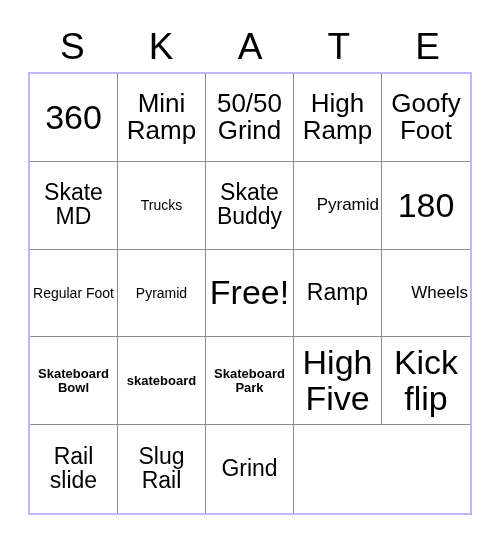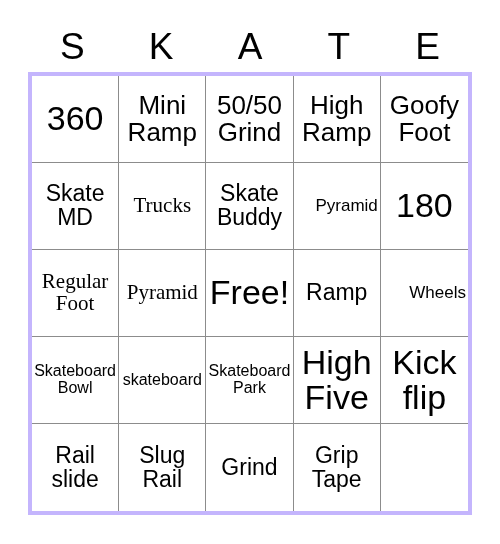--- a/index.html
+++ b/index.html
@@ -41,21 +41,21 @@
     letter-spacing: 0;
   }
   
   #bingo-grid {
     position: absolute;
     left: 28px;
     top: 72px;
     width: 444px;
     height: 443px;
     box-sizing: border-box;
-    border: 4px solid #c4b5fd;
+    border: 2px solid #c4b5fd;
     display: grid;
     grid-template-columns: repeat(5, 1fr);
     grid-template-rows: repeat(5, 1fr);
     background: #ffffff;
   }
   .bingo-cell {
     box-sizing: border-box;
     border-right: 1px solid #8c8c8c;
     border-bottom: 1px solid #8c8c8c;
     display: flex;
@@ -72,23 +72,23 @@
     display: block;
     width: 100%;
     line-height: 1.04;
     font-weight: 400;
     word-wrap: break-word;
   }
   
   .fs-xxl .cell-text { font-size: 34px; }
   .fs-xl  .cell-text { font-size: 23px; }
   .fs-lg  .cell-text { font-size: 26px; }
-  .fs-md  .cell-text { font-size: 21px; font-family: Liberation Serif, serif; }
+  .fs-md  .cell-text { font-size: 14px; }
   .fs-sm  .cell-text { font-size: 17px; text-align: right; }
-  .fs-xs  .cell-text { font-size: 16px; }
+  .fs-xs  .cell-text { font-size: 13px; font-weight: bold; }
 </style>
 </head>
 <body>
 
 <div id="card-root">
 
   <div id="bingo-header">
     <div class="header-letter">S</div>
     <div class="header-letter">K</div>
     <div class="header-letter">A</div>
@@ -164,18 +164,15 @@
 
     <div class="bingo-cell fs-xl">
         <span class="cell-text">Rail slide</span>
       </div>
     <div class="bingo-cell fs-xl">
         <span class="cell-text">Slug Rail</span>
       </div>
     <div class="bingo-cell fs-xl">
         <span class="cell-text">Grind</span>
       </div>
-    <div class="bingo-cell fs-xl">
-        <span class="cell-text">Grip Tape</span>
-      </div>
 
   </div>
 </div>
 
 </body></html>

